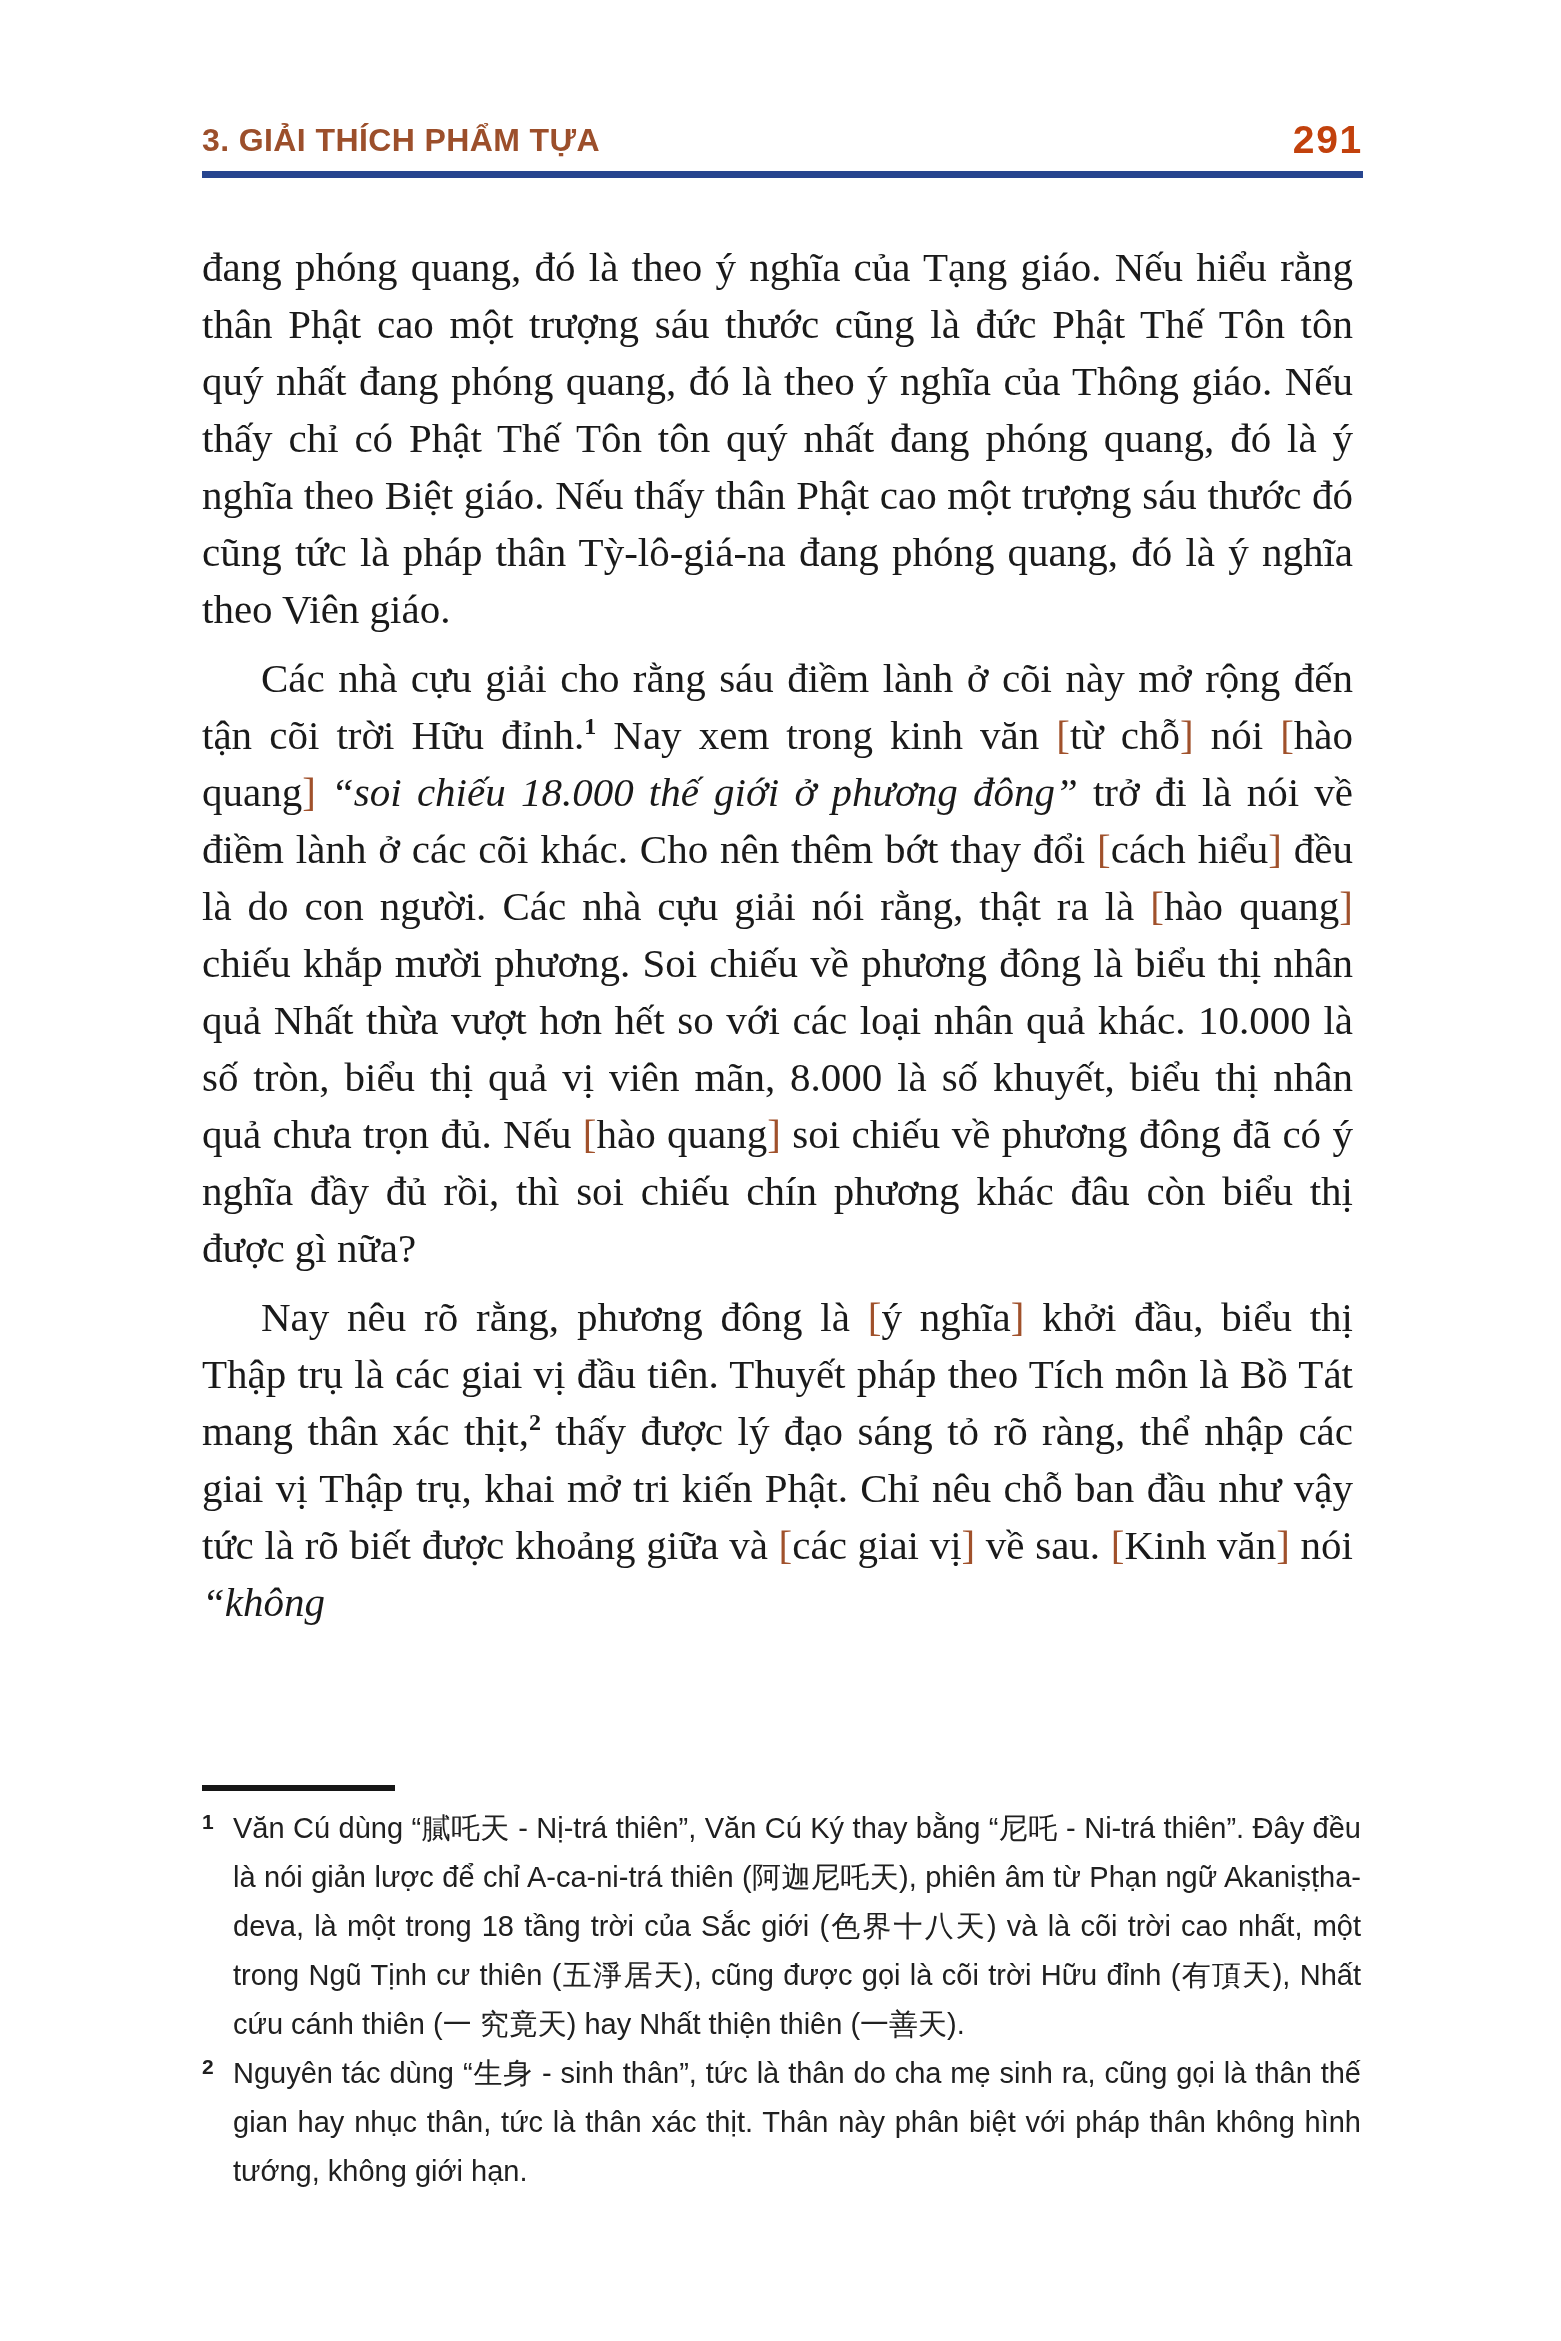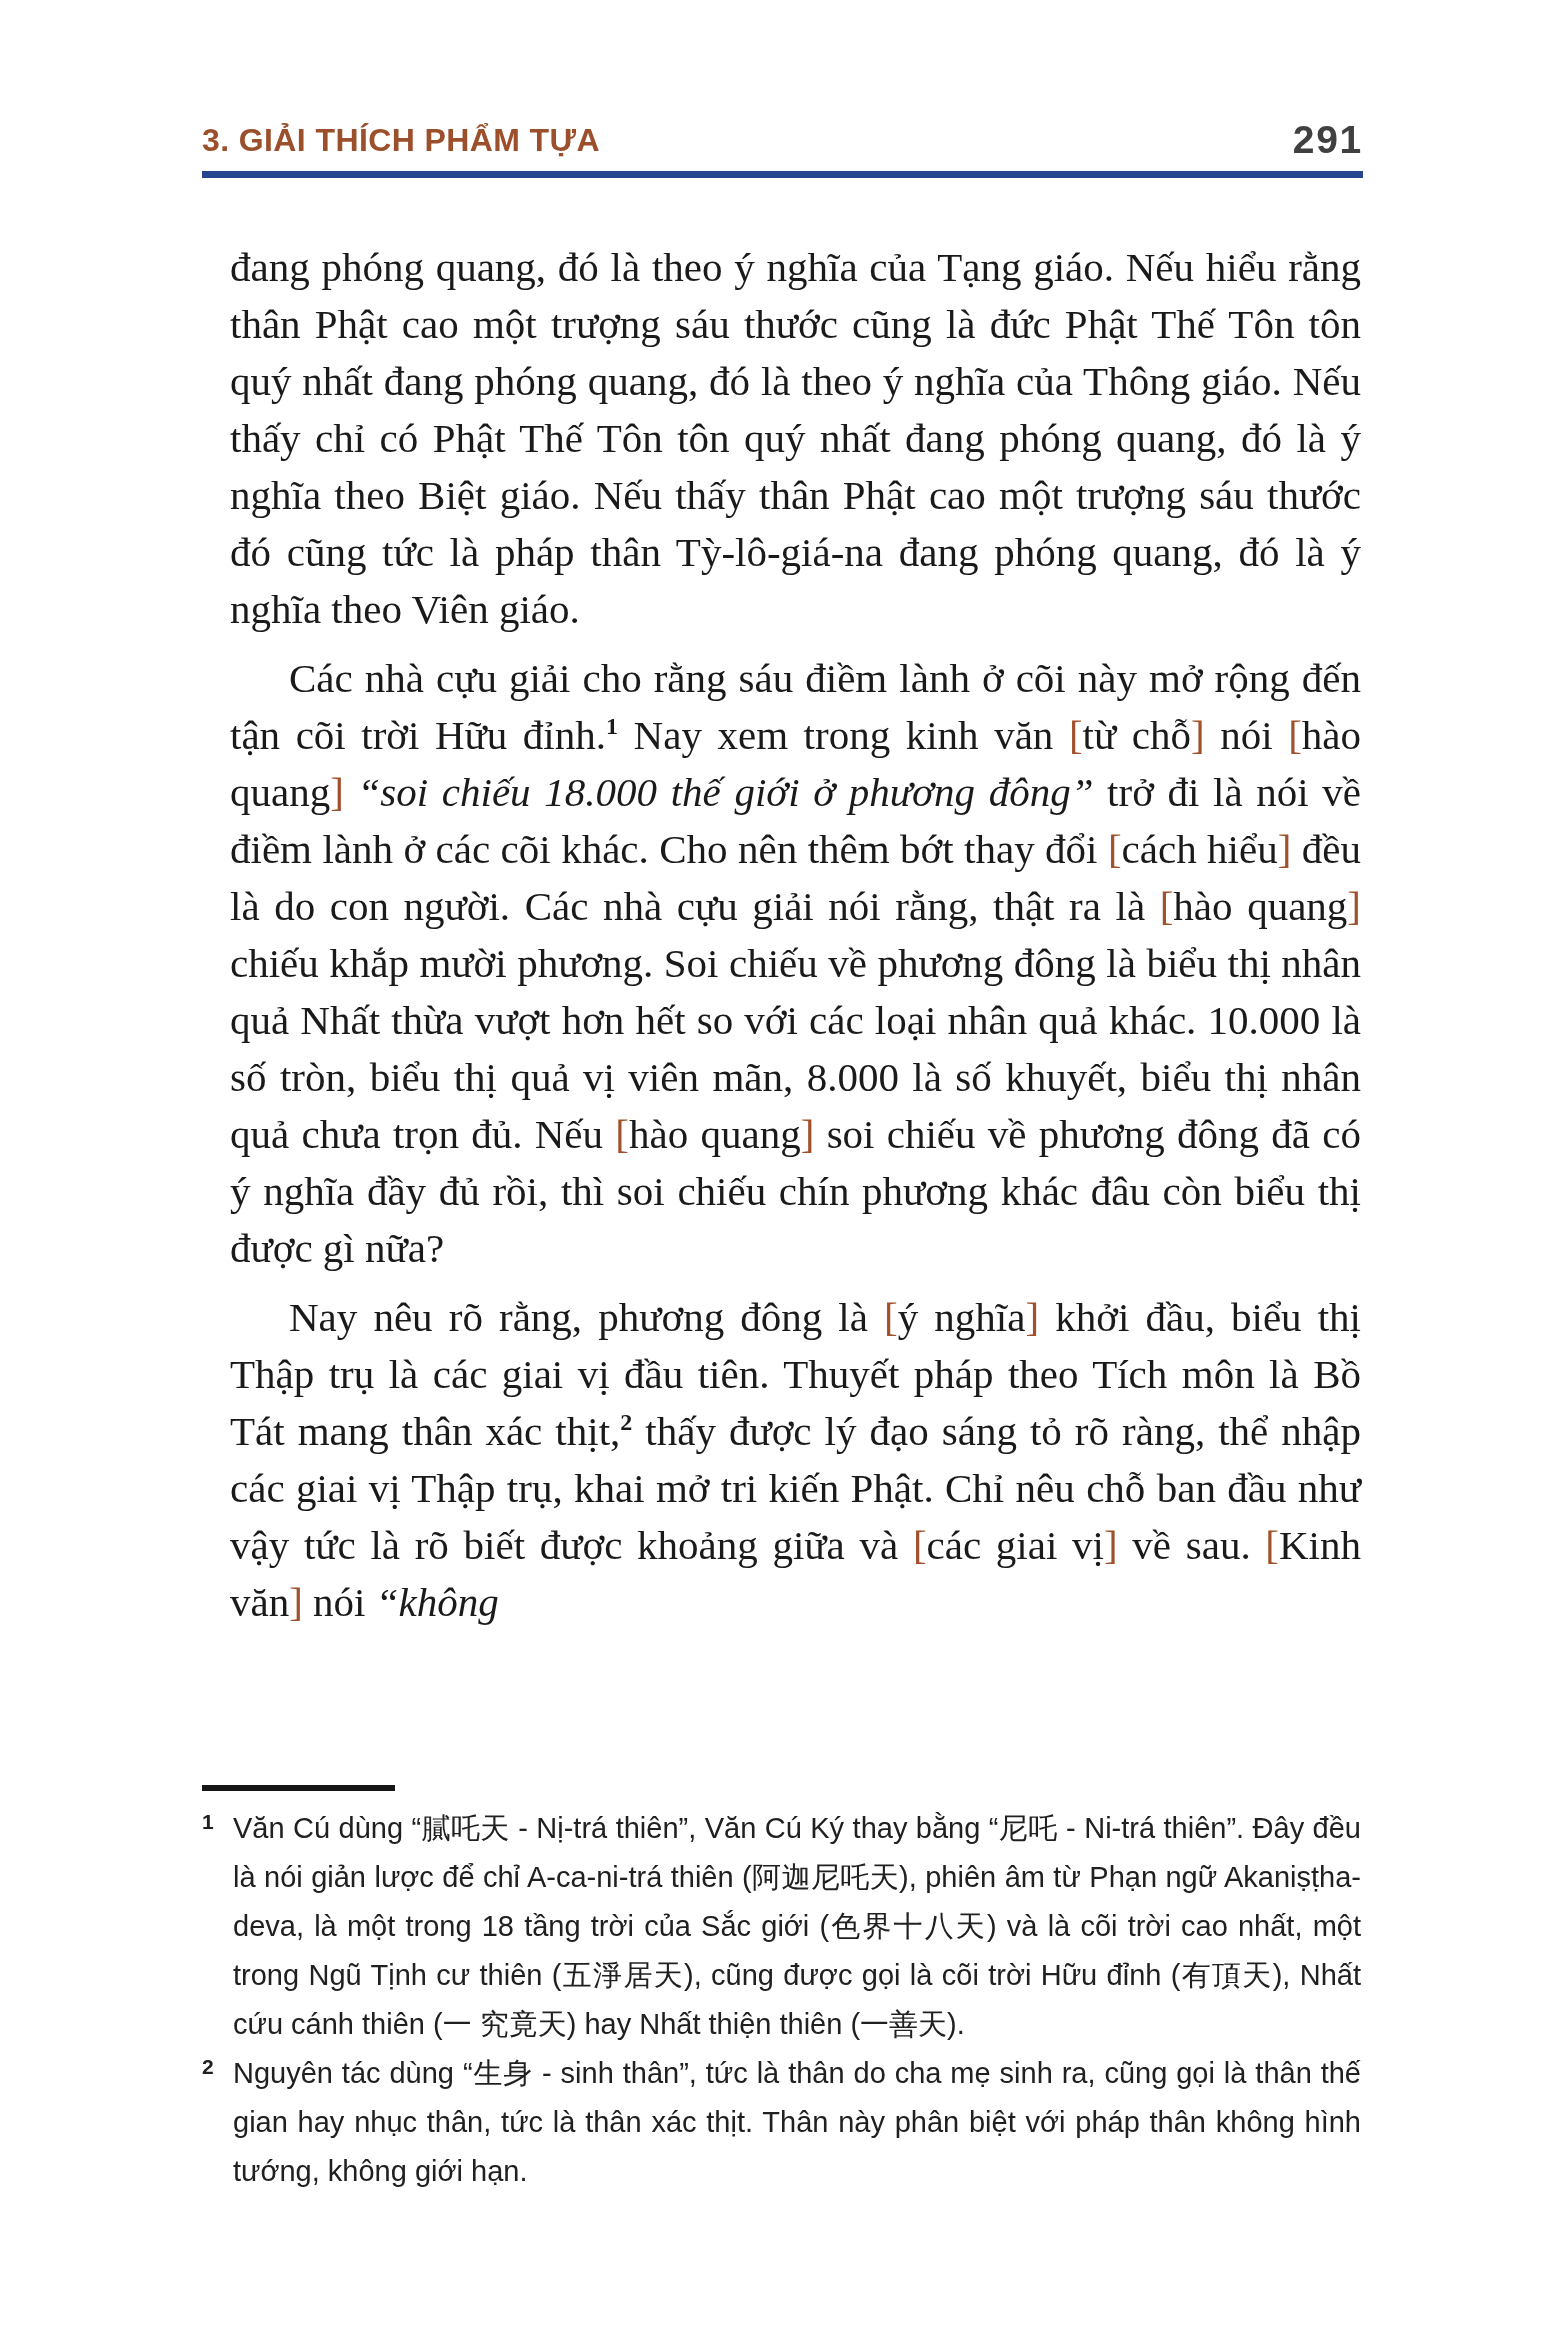--- a/index.html
+++ b/index.html
@@ -21,35 +21,34 @@
     font-family:"Liberation Sans", sans-serif;
     font-weight:bold;
     font-size:32px;
     letter-spacing:0.4px;
     color:var(--header-brown,#9c4f2b);
   }
   .header-page-number{
     font-family:"Liberation Sans", sans-serif;
     font-weight:bold;
     font-size:39px;
-    color:#404040;
+    color:#c2410c;
     letter-spacing:1.7px;
     line-height:1;
     text-align:right;
   }
   .header-rule{
     position:absolute;left:202px;right:198px;top:171px;
     height:7px;background:var(--rule-blue,#27458f);
   }
   
   .body-text{
-    position:absolute;left:202px;right:200px;top:239px;
+    position:absolute;left:202px;right:208px;top:239px;
     font-size:41px;line-height:57px;
     text-align:justify;
-    margin-left:28px;
   }
   .body-para{margin:0;}
   .body-para + .body-para{margin-top:12px;}
   .body-para.indent{text-indent:59px;}
   .body-text sup{
     font-size:24px;line-height:0;vertical-align:super;
     font-weight:bold;
   }
   .bk{color:var(--bracket-brown,#a0512b);}
   .bk-inner{color:inherit;}

